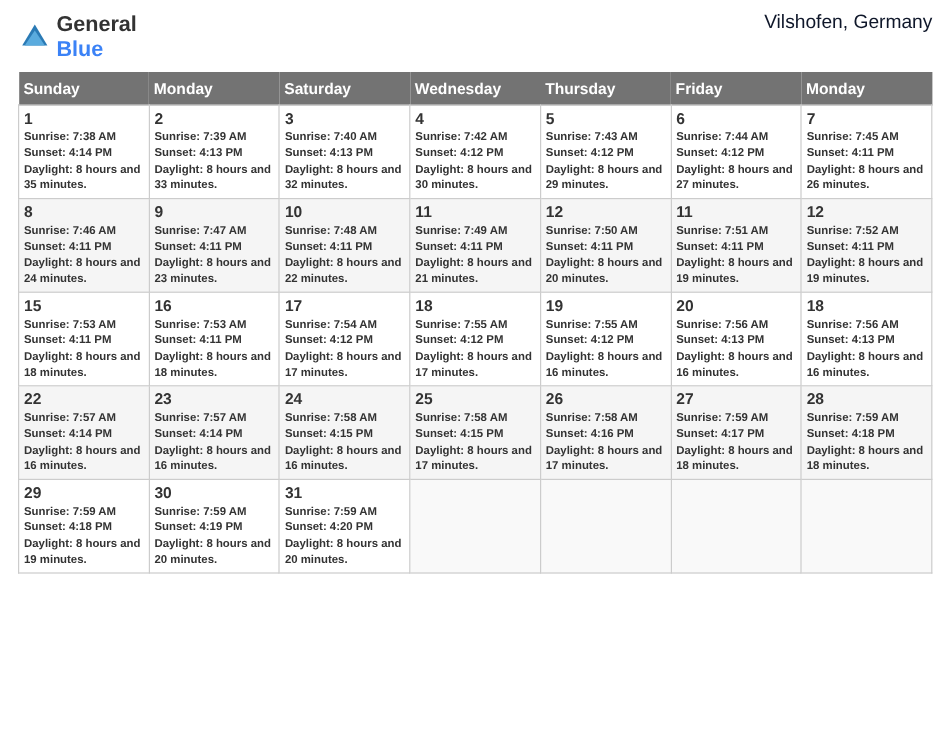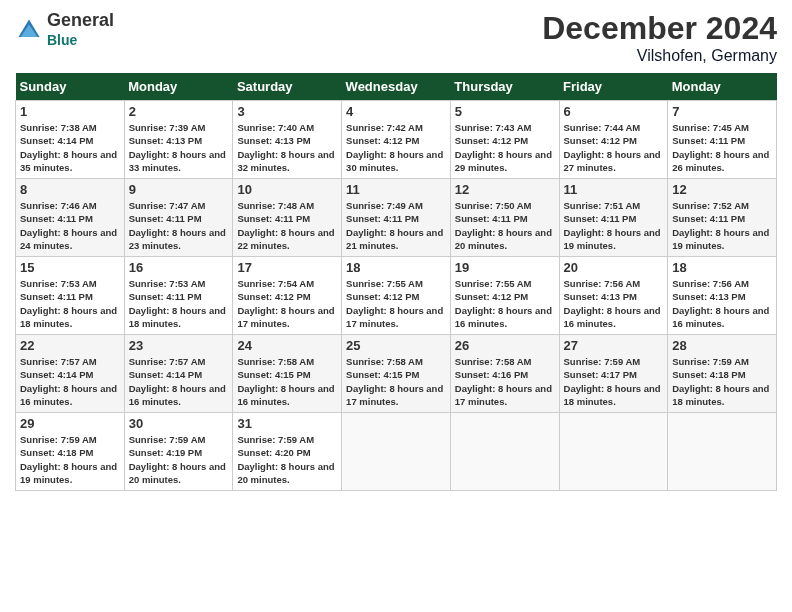--- a/index.html
+++ b/index.html
@@ -26,23 +26,23 @@
       display: flex;
       align-items: center;
       gap: 4px;
     }
     .logo-text-general {
       font-size: 18px;
       font-weight: bold;
       color: #333;
     }
     .logo-text-blue {
-      font-size: 14px;
-      font-weight: bold;
-      color: #0f766e;
+      font-size: 18px;
+      font-weight: bold;
+      color: #3b82f6;
     }
     .logo-icon {
       width: 28px;
       height: 28px;
     }
     .title-block {
       text-align: right;
     }
     .main-title {
       font-size: 32px;
@@ -52,21 +52,21 @@
     .subtitle {
       font-size: 16px;
       color: #0f172a;
     }
     table {
       width: 100%;
       border-collapse: collapse;
       font-size: 10.5px;
     }
     thead tr th {
-      background-color: #14532d;
+      background-color: #737373;
       color: #fff;
       padding: 6px 4px;
       text-align: left;
       font-size: 13px;
       font-weight: bold;
     }
     tbody tr td {
       border: 1px solid #ccc;
       vertical-align: top;
       padding: 3px 4px;
@@ -103,21 +103,20 @@
       <svg class="logo-icon" viewBox="0 0 40 40">
         <polygon points="20,5 35,30 5,30" fill="#2a7ab5"></polygon>
         <polygon points="20,12 32,30 8,30" fill="#5aabde"></polygon>
       </svg>
       <div>
         <span class="logo-text-general">General</span><br>
         <span class="logo-text-blue">Blue</span>
       </div>
     </div>
     <div class="title-block">
-      <div class="main-title">December 2024</div>
       <div class="subtitle">Vilshofen, Germany</div>
     </div>
   </div>
 
   <table>
     <thead>
       <tr>
         <th>Sunday</th>
         <th>Monday</th>
         <th>Saturday</th>

